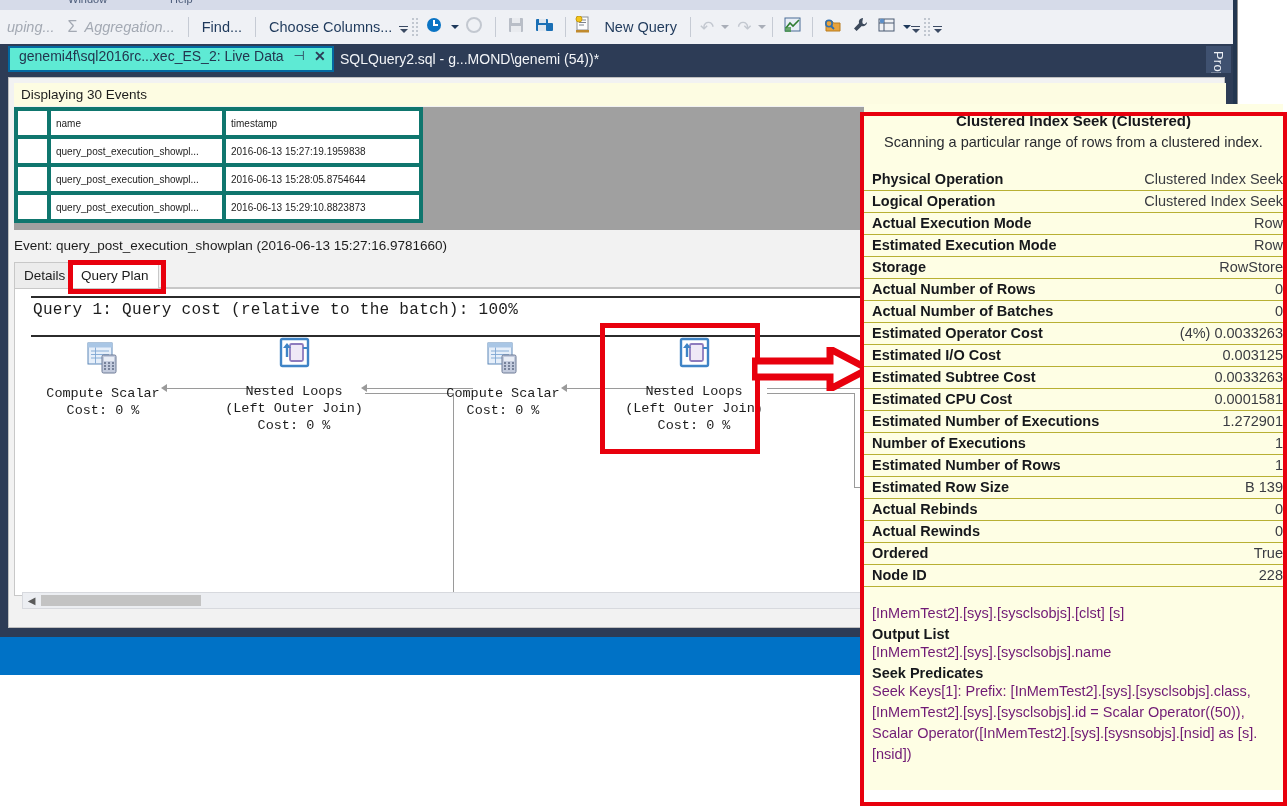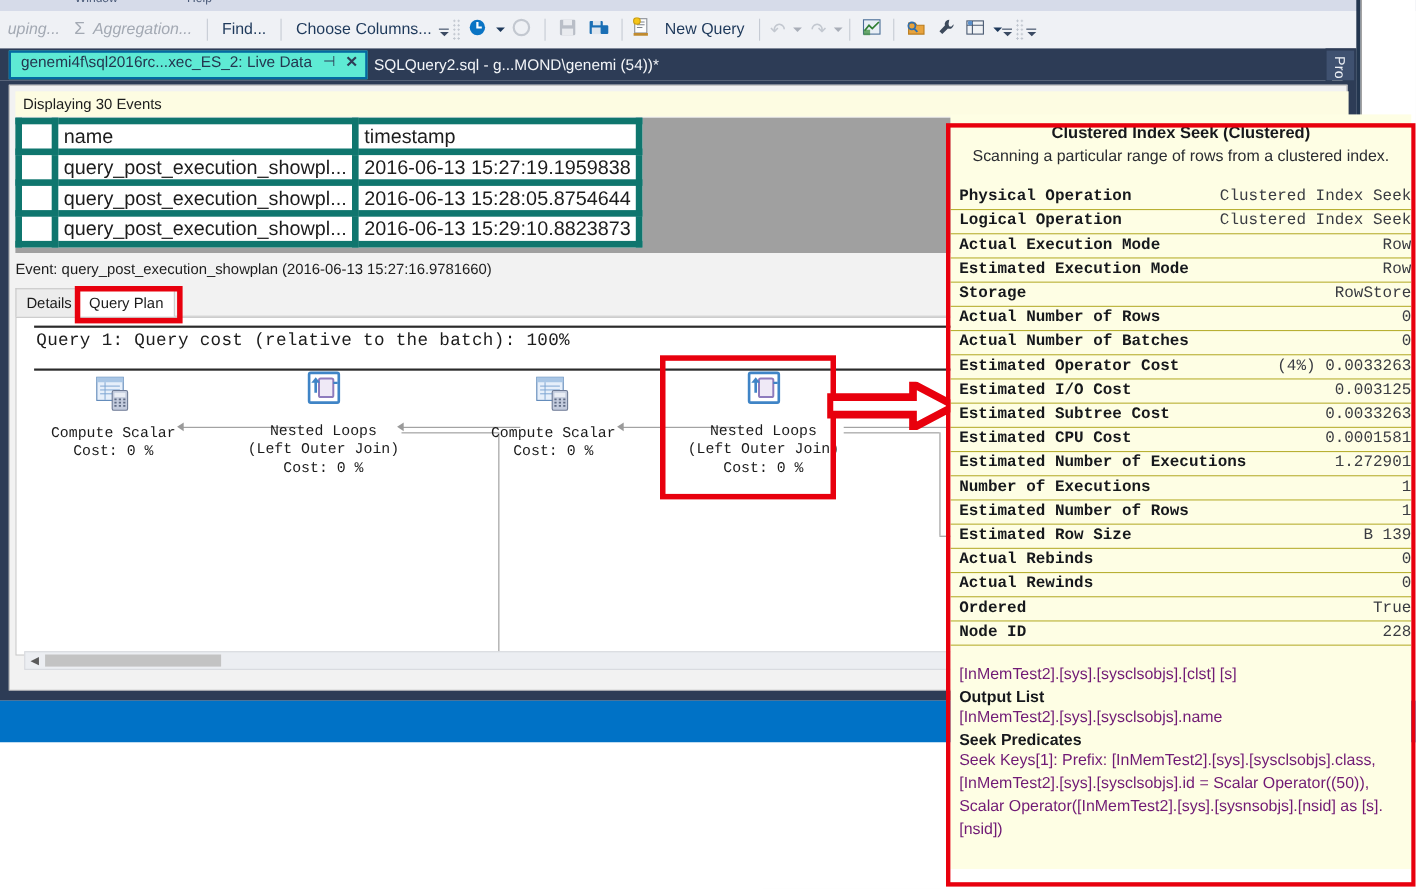--- a/index.html
+++ b/index.html
@@ -58,21 +58,21 @@
     border:1px solid #bfbfbf;box-sizing:border-box;}
 
   
   #displaying-bar{left:14px;top:83px;width:1205px;height:23px;background:#fdfce2;
     display:flex;align-items:center;padding-left:7px;}
   #displaying-bar span{font-size:13.5px;color:#1c1c1c;}
 
   
   #grid{left:14px;top:107px;width:1205px;height:123px;background:#a0a0a0;}
   #grid-table{position:absolute;left:0;top:0;border-collapse:collapse;background:#ffffff;}
-  #grid-table td,#grid-table th{border:6px solid #0f766e;font-size:18px;color:#1c1c1c;
+  #grid-table td,#grid-table th{border:4px solid #0f766e;font-size:10px;color:#1c1c1c;
     font-weight:normal;text-align:left;height:28px;padding:0 5px;background:#ffffff;box-sizing:border-box;}
   #grid-table .rowhdr{width:33px;padding:0;}
   #grid-table .c-name{width:175px;white-space:nowrap;overflow:hidden;}
   #grid-table .c-ts{width:197px;white-space:nowrap;}
 
   
   #event-line{left:14px;top:236px;width:1100px;height:22px;}
   #event-line span{font-size:13.5px;color:#1c1c1c;}
 
   
@@ -119,21 +119,21 @@
   #red-tooltip{left:860px;top:112px;width:427px;height:694px;border-width:4px;}
 
   
   #red-arrow{left:752px;top:347px;width:118px;height:44px;}
 
   
   #tooltip{left:864px;top:104px;width:419px;height:686px;background:#fefee4;
     box-sizing:border-box;overflow:hidden;padding:0;}
   #tt-title{margin:8px 8px 0 8px;text-align:center;font-size:15px;font-weight:bold;color:#16181c;}
   #tt-sub{margin:5px 8px 0 8px;text-align:center;font-size:14.5px;color:#2a2c31;}
-  #tt-rows{margin-top:19px;font-family:Liberation Mono, monospace;}
+  #tt-rows{margin-top:19px;}
   .tt-row{display:flex;justify-content:space-between;align-items:baseline;
     border-bottom:1.5px solid #b8b033;padding:2px 0 2px 8px;height:17px;}
   .tt-row .k{font-size:14.5px;font-weight:bold;color:#16181c;white-space:nowrap;}
   .tt-row .v{font-size:14.5px;color:#3a3c42;white-space:nowrap;overflow:hidden;
     text-overflow:clip;padding-left:8px;direction:rtl;}
   #tt-detail{margin:16px 0 0 8px;width:411px;}
   .tt-dh{font-size:14.5px;font-weight:bold;color:#16181c;margin-top:2px;}
   .tt-dv{font-size:14.5px;color:#701a75;line-height:21px;word-break:normal;}
 </style>
 </head>

